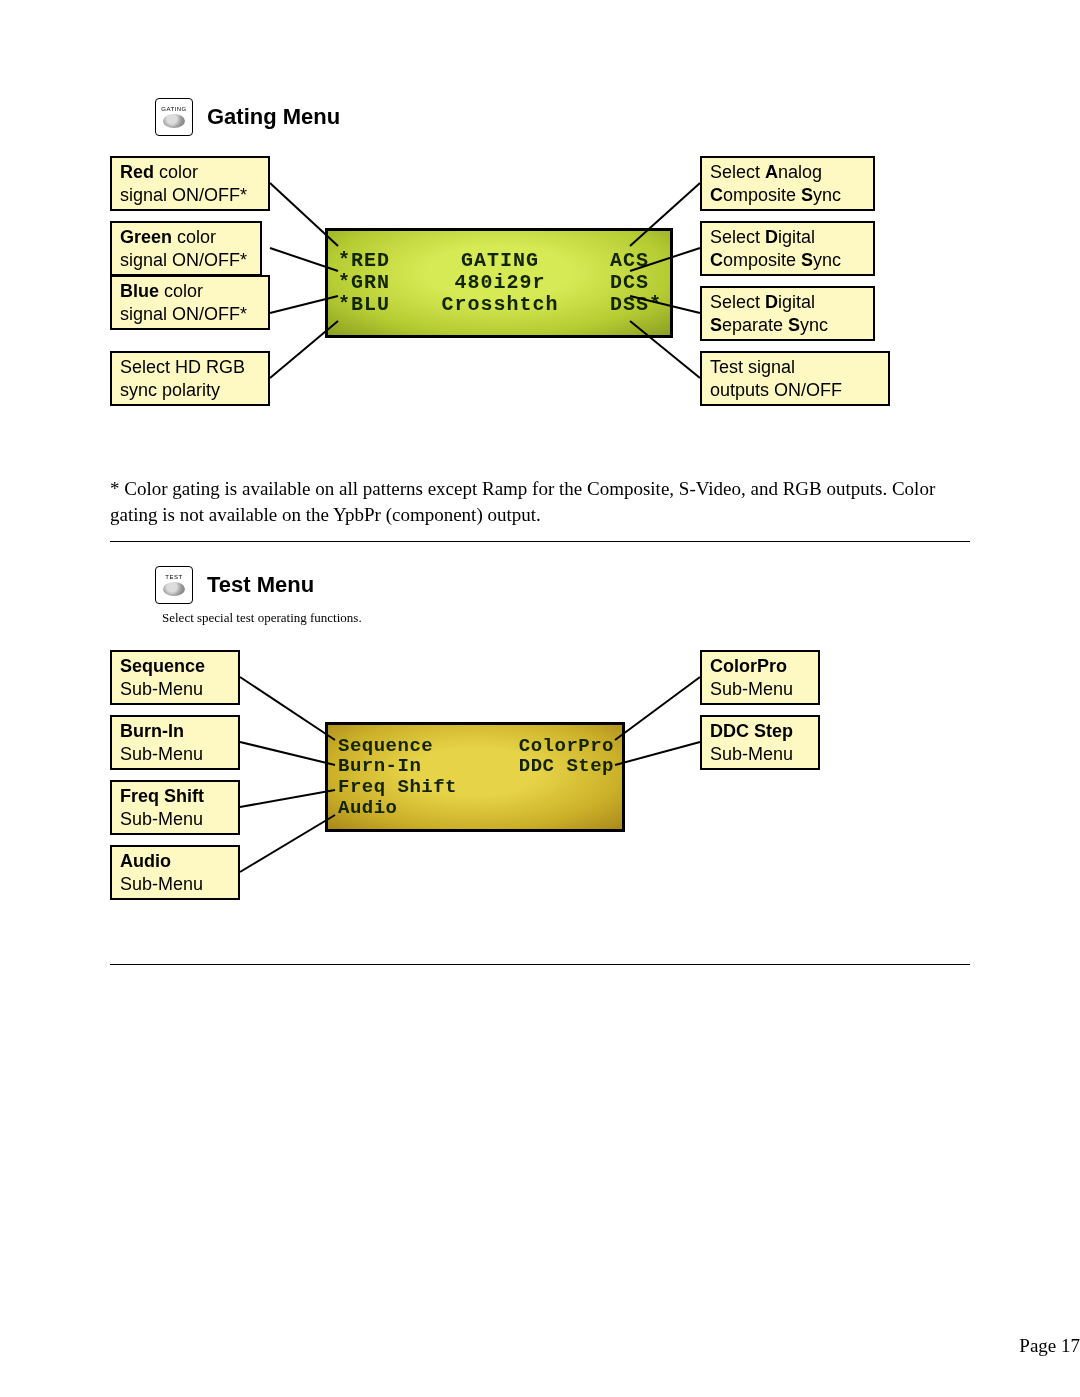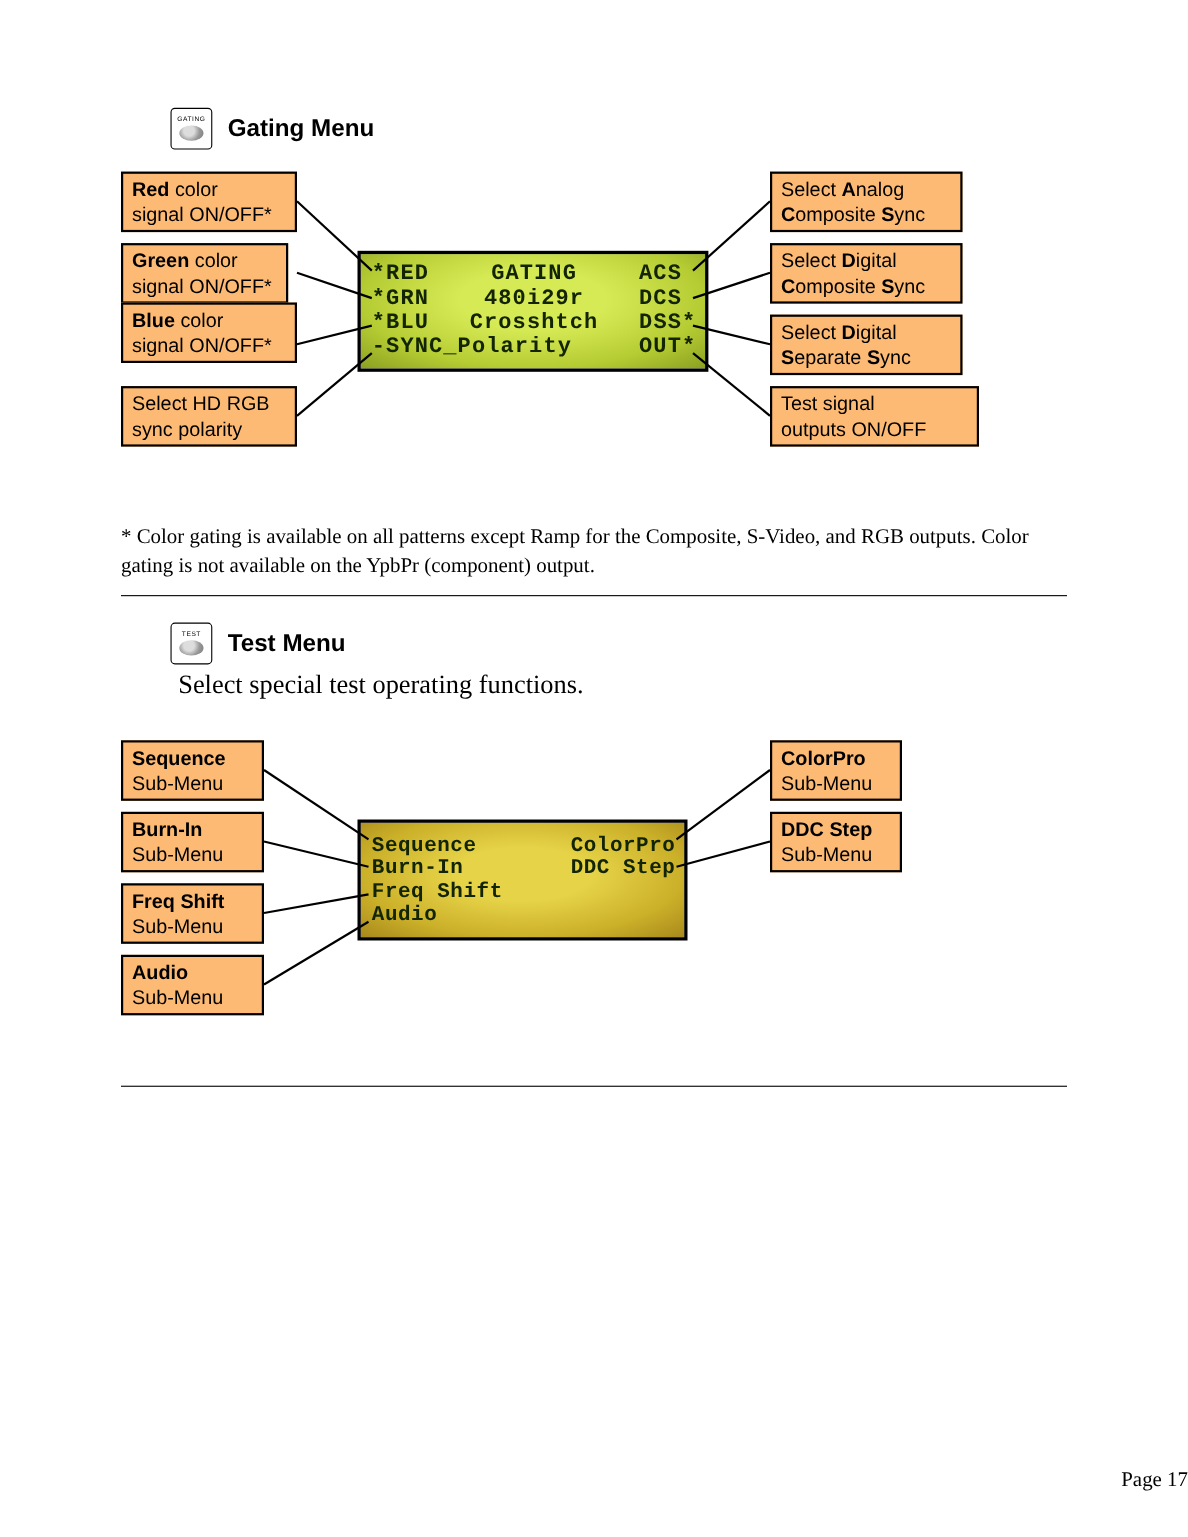--- a/index.html
+++ b/index.html
@@ -52,23 +52,23 @@
     background: radial-gradient(circle at 40% 35%, #ddd 0 30%, #999 60%, #777 100%);
     border-radius: 50%;
   }
   h2 {
     font-family: Arial, sans-serif;
     font-size: 22px;
     font-weight: bold;
     margin: 0;
   }
   .sub-caption {
-    font-size: 24px;
+    font-size: 13px;
     margin-top: 2px;
-    margin-bottom: 36px;
+    margin-bottom: 24px;
     padding-left: 52px;
   }
   .diagram {
     position: relative;
     height: 300px;
     margin-top: 20px;
     margin-bottom: 20px;
   }
   .diagram2 {
     position: relative;
@@ -76,21 +76,21 @@
     margin-top: 20px;
     margin-bottom: 0;
   }
   .callout {
     position: absolute;
     border: 2px solid #000;
     padding: 3px 8px 3px 8px;
     font-family: Arial, sans-serif;
     font-size: 18px;
     line-height: 1.25;
-    background: #fdba74;
+    background: #fef9c3;
     white-space: nowrap;
     box-sizing: border-box;
   }
   .lcd {
     position: absolute;
     border: 3px solid #000;
     box-sizing: border-box;
     overflow: hidden;
   }
   .lcd-inner {
@@ -184,41 +184,36 @@
     </div>
     <div class="callout" style="left:590px; top:130px; width:175px">
       <span>Select </span><b>D</b><span>igital</span><br>
       <b>S</b><span>eparate </span><b>S</b><span>ync</span>
     </div>
     <div class="callout" style="left:590px; top:195px; width:190px">
       <span>Test signal</span><br>
       <span>outputs ON/OFF</span>
     </div>
 
-    <div class="lcd lcd-green" style="left:215px; top:72px; width:319px; height:110px">
+    <div class="lcd lcd-green" style="left:215px; top:72px; width:348px; height:110px">
       <div class="lcd-inner">
         <div class="lcd-row">
             <span>*RED</span>
             <span>GATING</span>
             <span>ACS </span>
           </div>
         <div class="lcd-row">
             <span>*GRN</span>
             <span>480i29r</span>
             <span>DCS </span>
           </div>
         <div class="lcd-row">
             <span>*BLU</span>
             <span>Crosshtch</span>
             <span>DSS*</span>
-          </div>
-        <div class="lcd-row">
-            <span>-SYNC_Polarity</span>
-            <span></span>
-            <span>OUT*</span>
           </div>
       </div>
     </div>
 
     <svg class="wires" viewBox="0 0 860 300" preserveAspectRatio="none">
 
       <line x1="160" y1="27" x2="228" y2="90"></line>
       <line x1="160" y1="92" x2="228" y2="115"></line>
       <line x1="160" y1="157" x2="228" y2="140"></line>
       <line x1="160" y1="222" x2="228" y2="165"></line>

